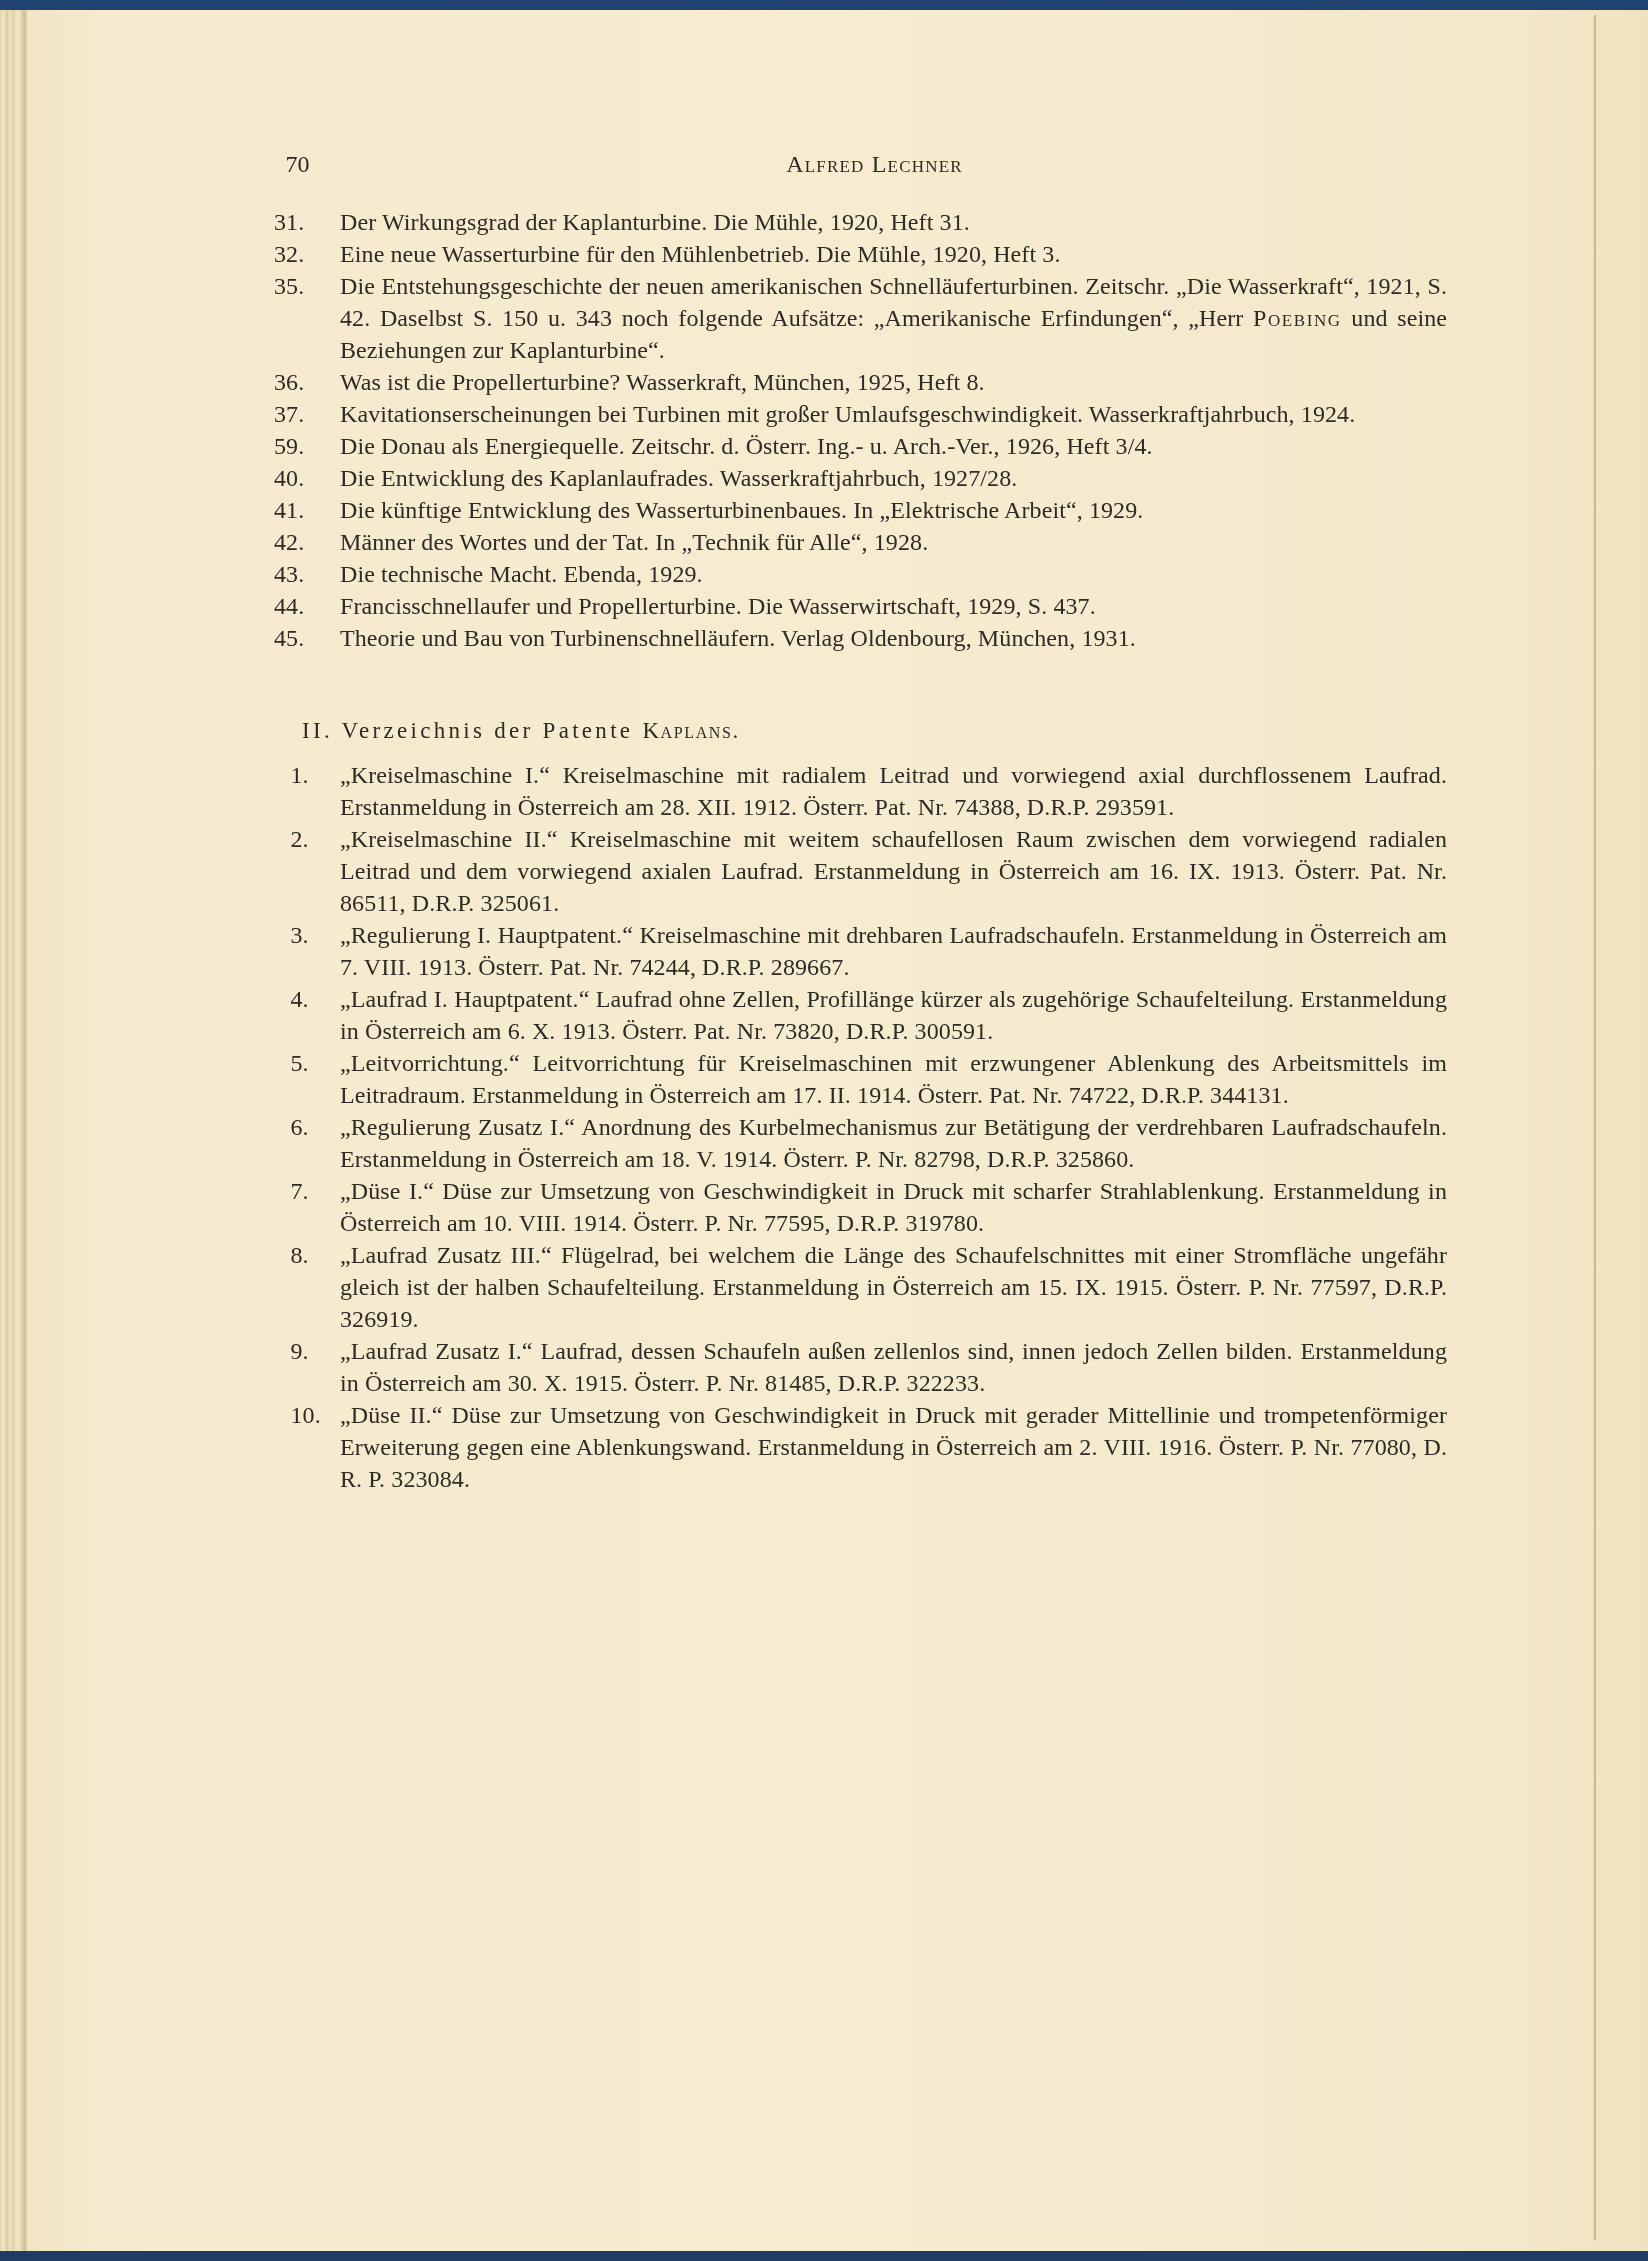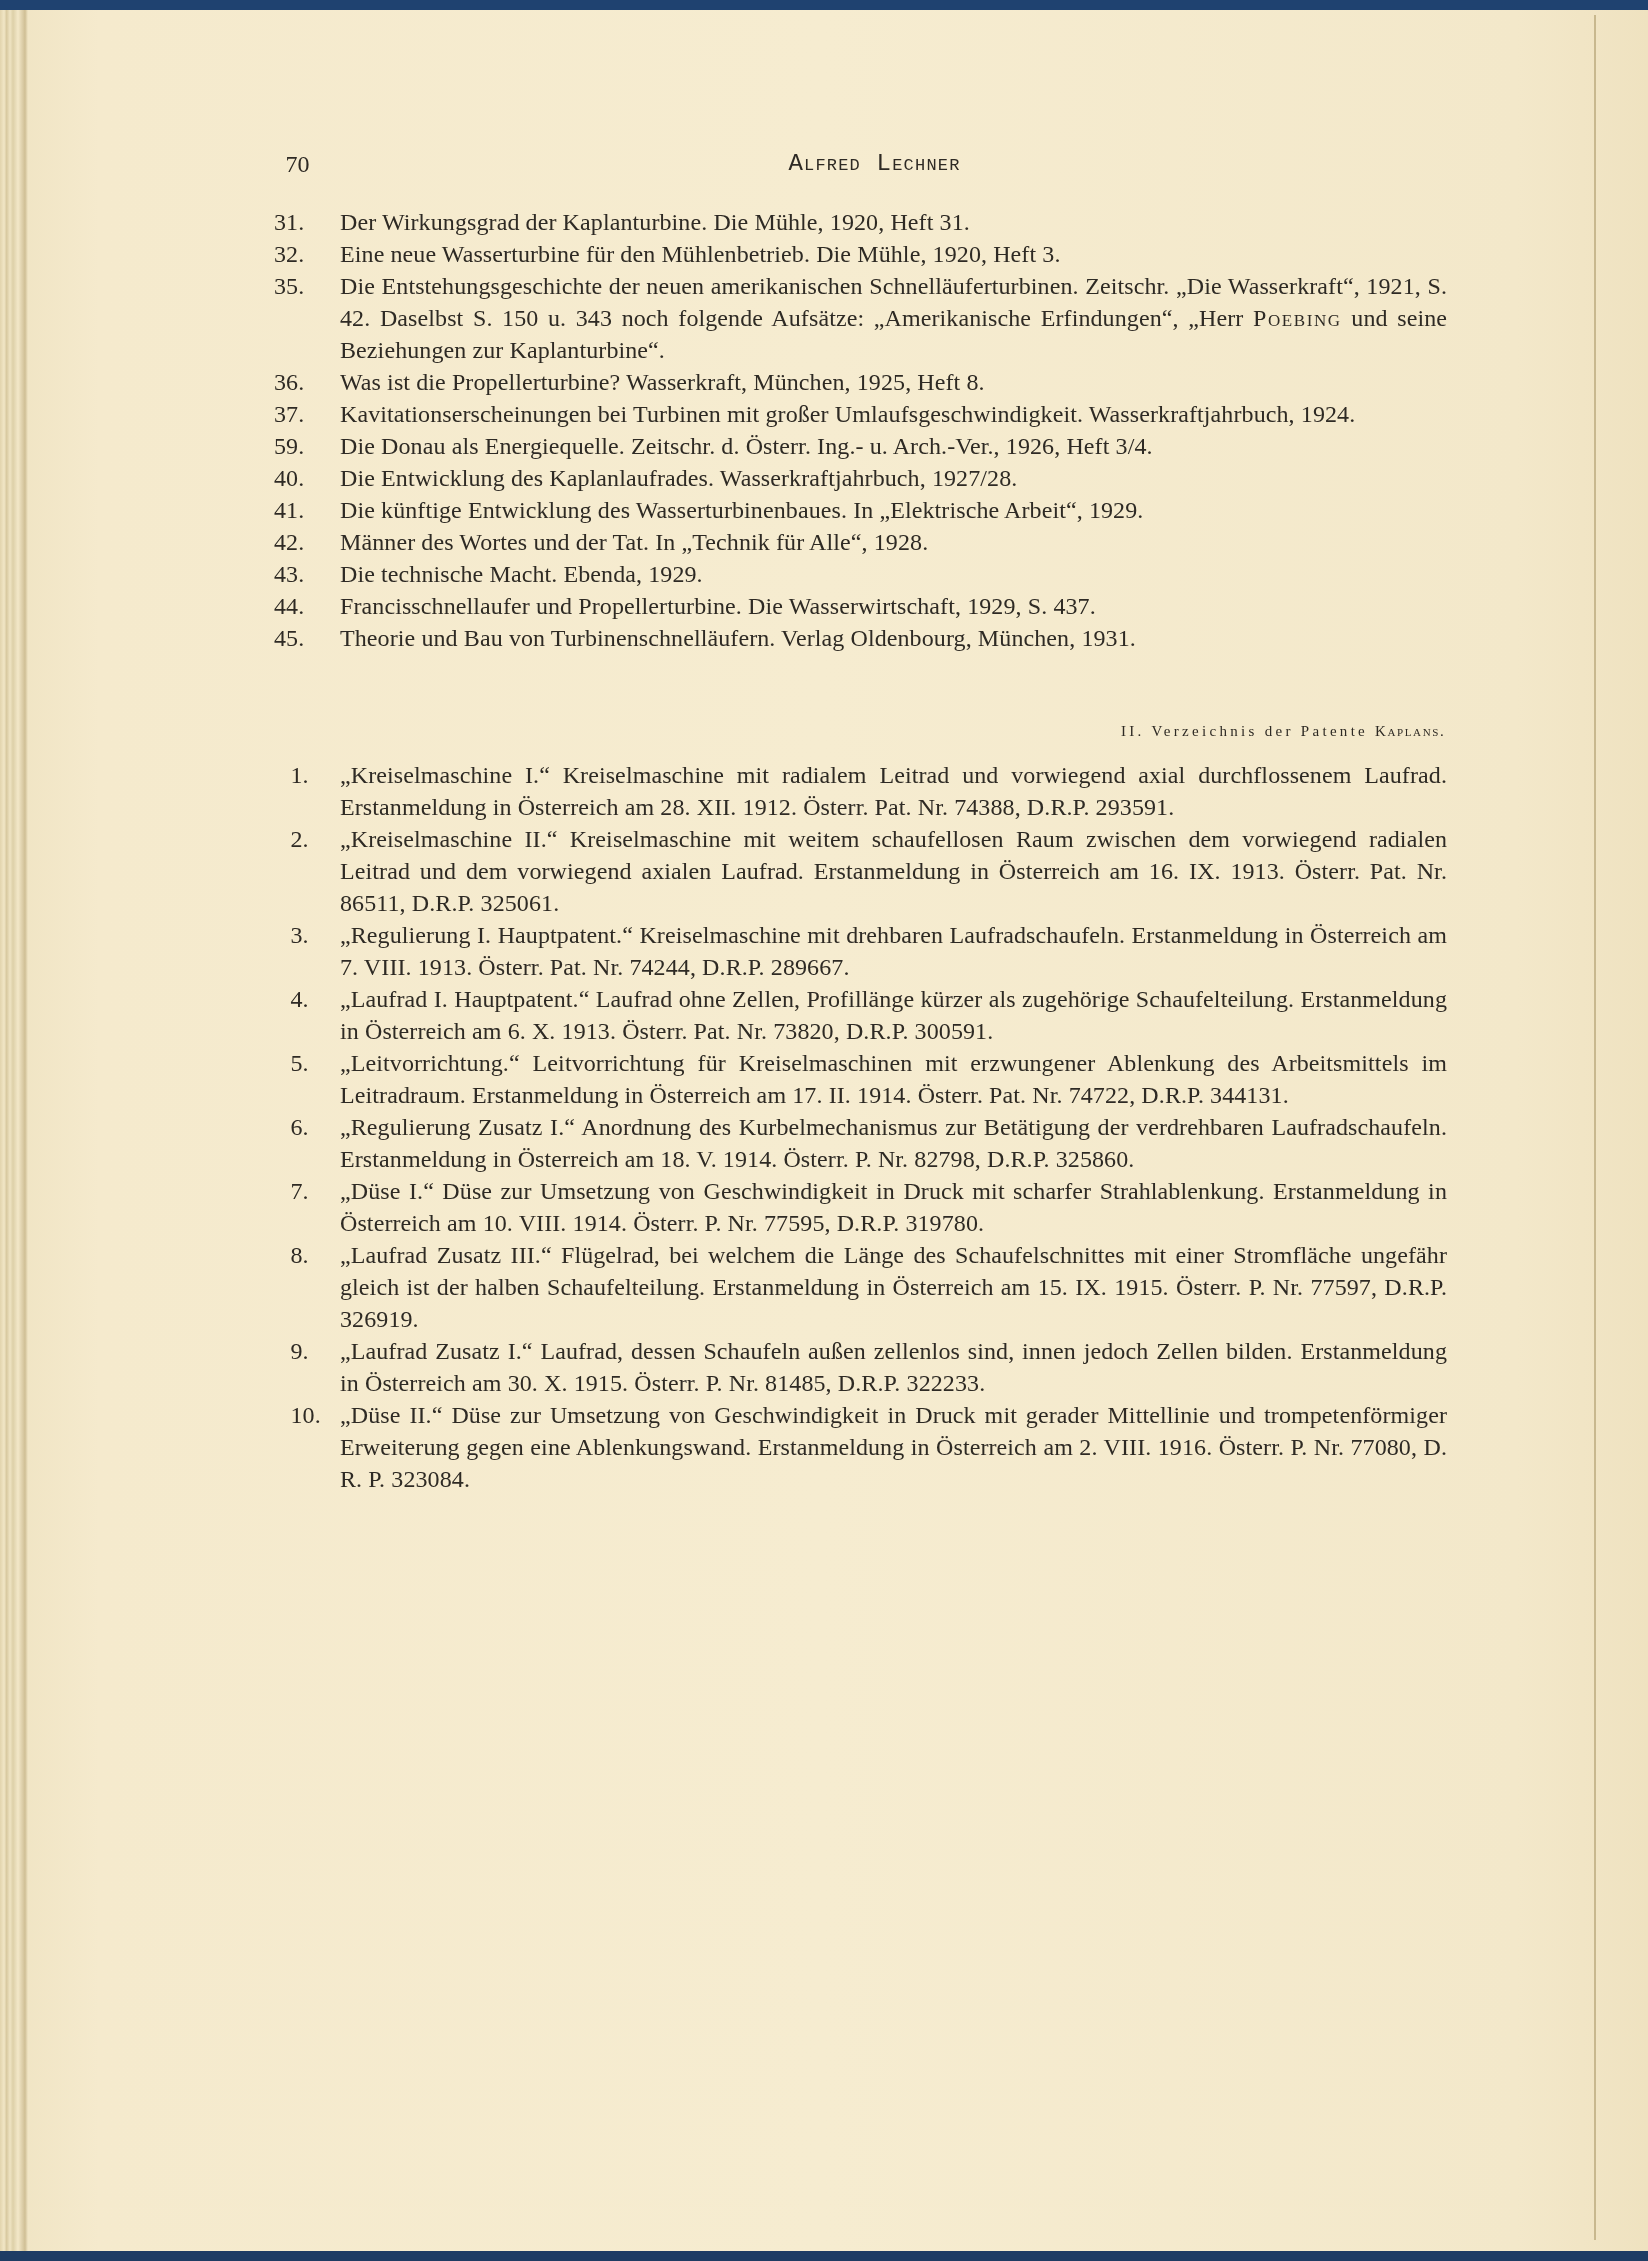--- a/index.html
+++ b/index.html
@@ -39,36 +39,36 @@
     letter-spacing: 0.1px;
   }
   .running-head {
     position: relative; height: 35px; margin-bottom: 23px;
   }
   .page-number {
     position: absolute; left: -16.5px; top: 0;
   }
   .running-title {
     position: absolute; left: 0; right: 0; top: 0; text-align: center;
-    font-variant: small-caps; letter-spacing: 1.2px; font-family: Liberation Mono, monospace;
+    font-variant: small-caps; letter-spacing: 1.2px;
   }
   .entry {
     position: relative;
     padding-left: 38px;
     text-align: justify;
     text-align-last: left;
   }
   .entry-num {
     position: absolute; left: -28px; width: 59px; text-align: right;
   }
   .section-heading {
-    text-align: right;
+    text-align: left;
     margin: 61px 0 11.5px 0;
     letter-spacing: 3.3px;
-    font-size: 15px;
+    font-size: 23px;
   }
   .sc { font-variant: small-caps; letter-spacing: 1.6px; font-family: Liberation Serif, serif; }
   .patent-list .entry { padding-left: 38px; }
   .patent-list .entry-num { left: -11.5px; width: 43px; }
 </style>
 </head>
 <body>
 
 <div class="cover-top"></div>
 <div class="page"></div>

